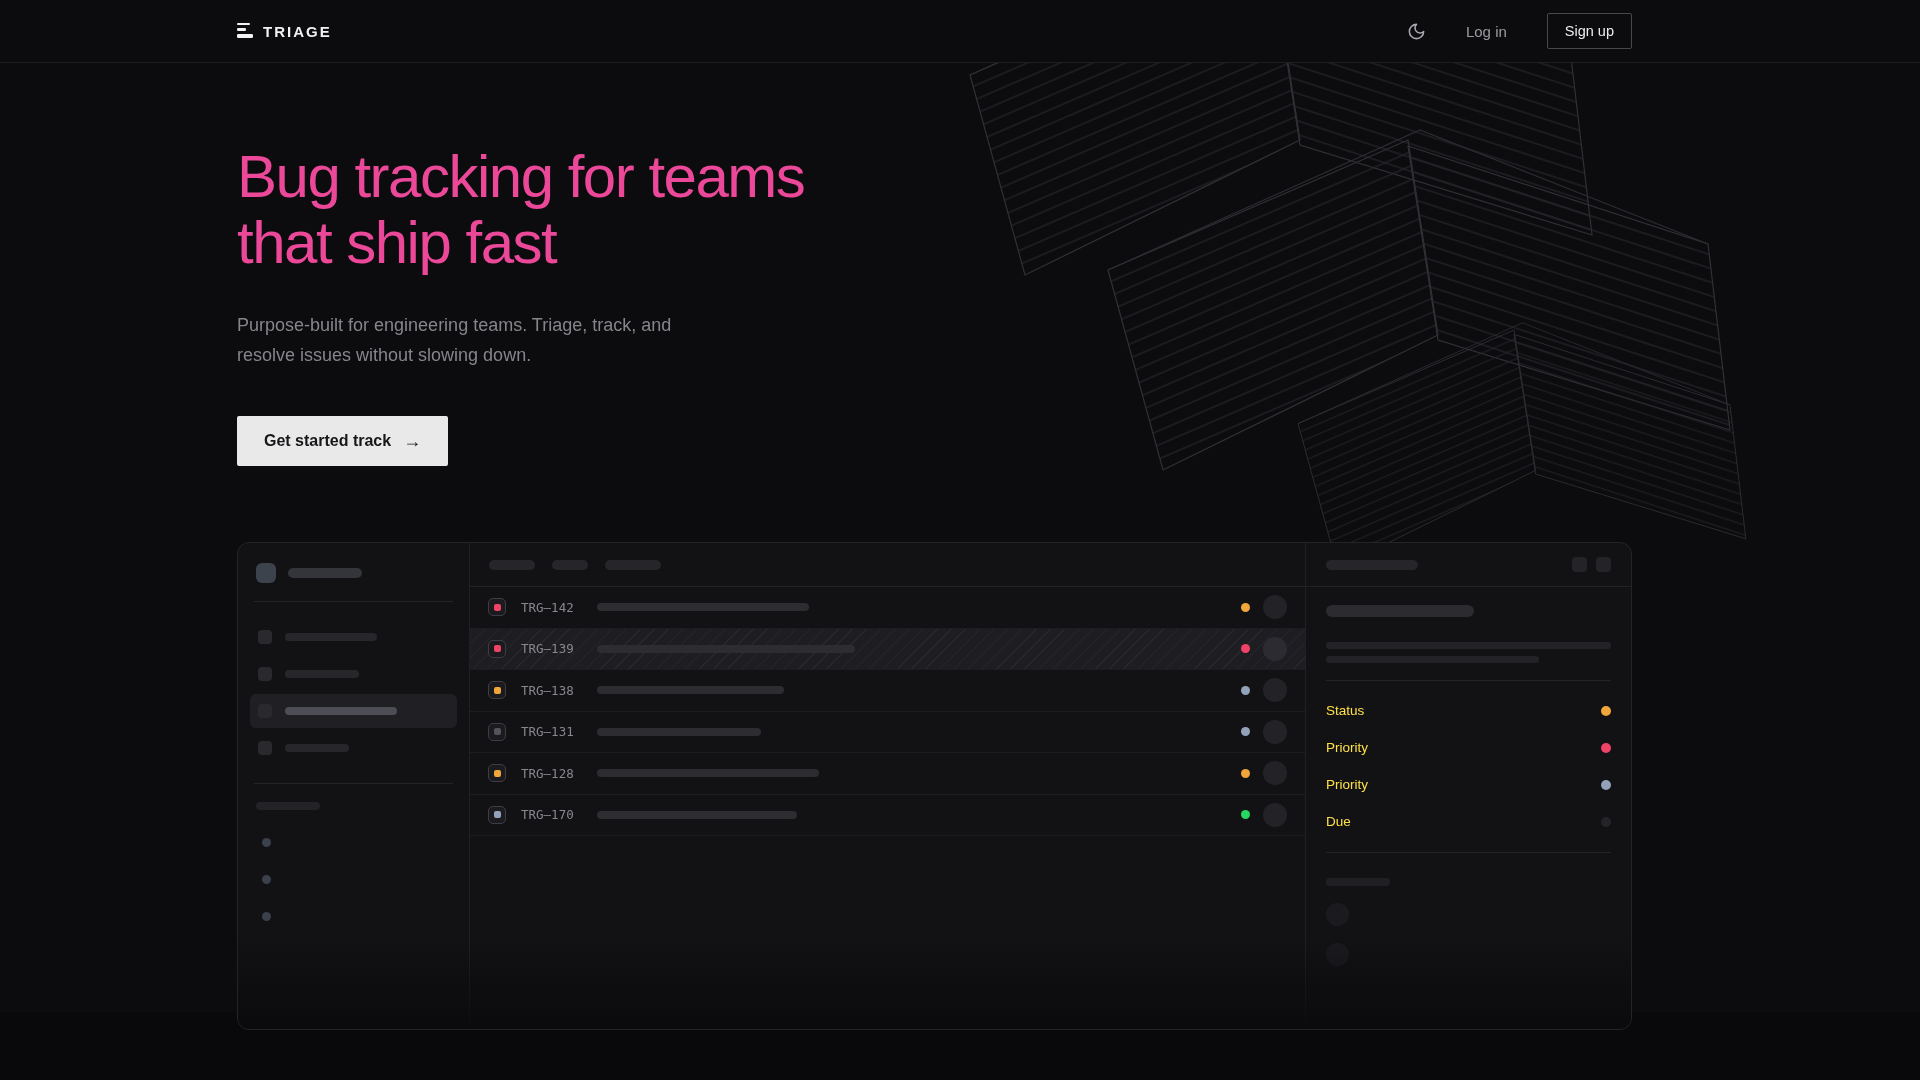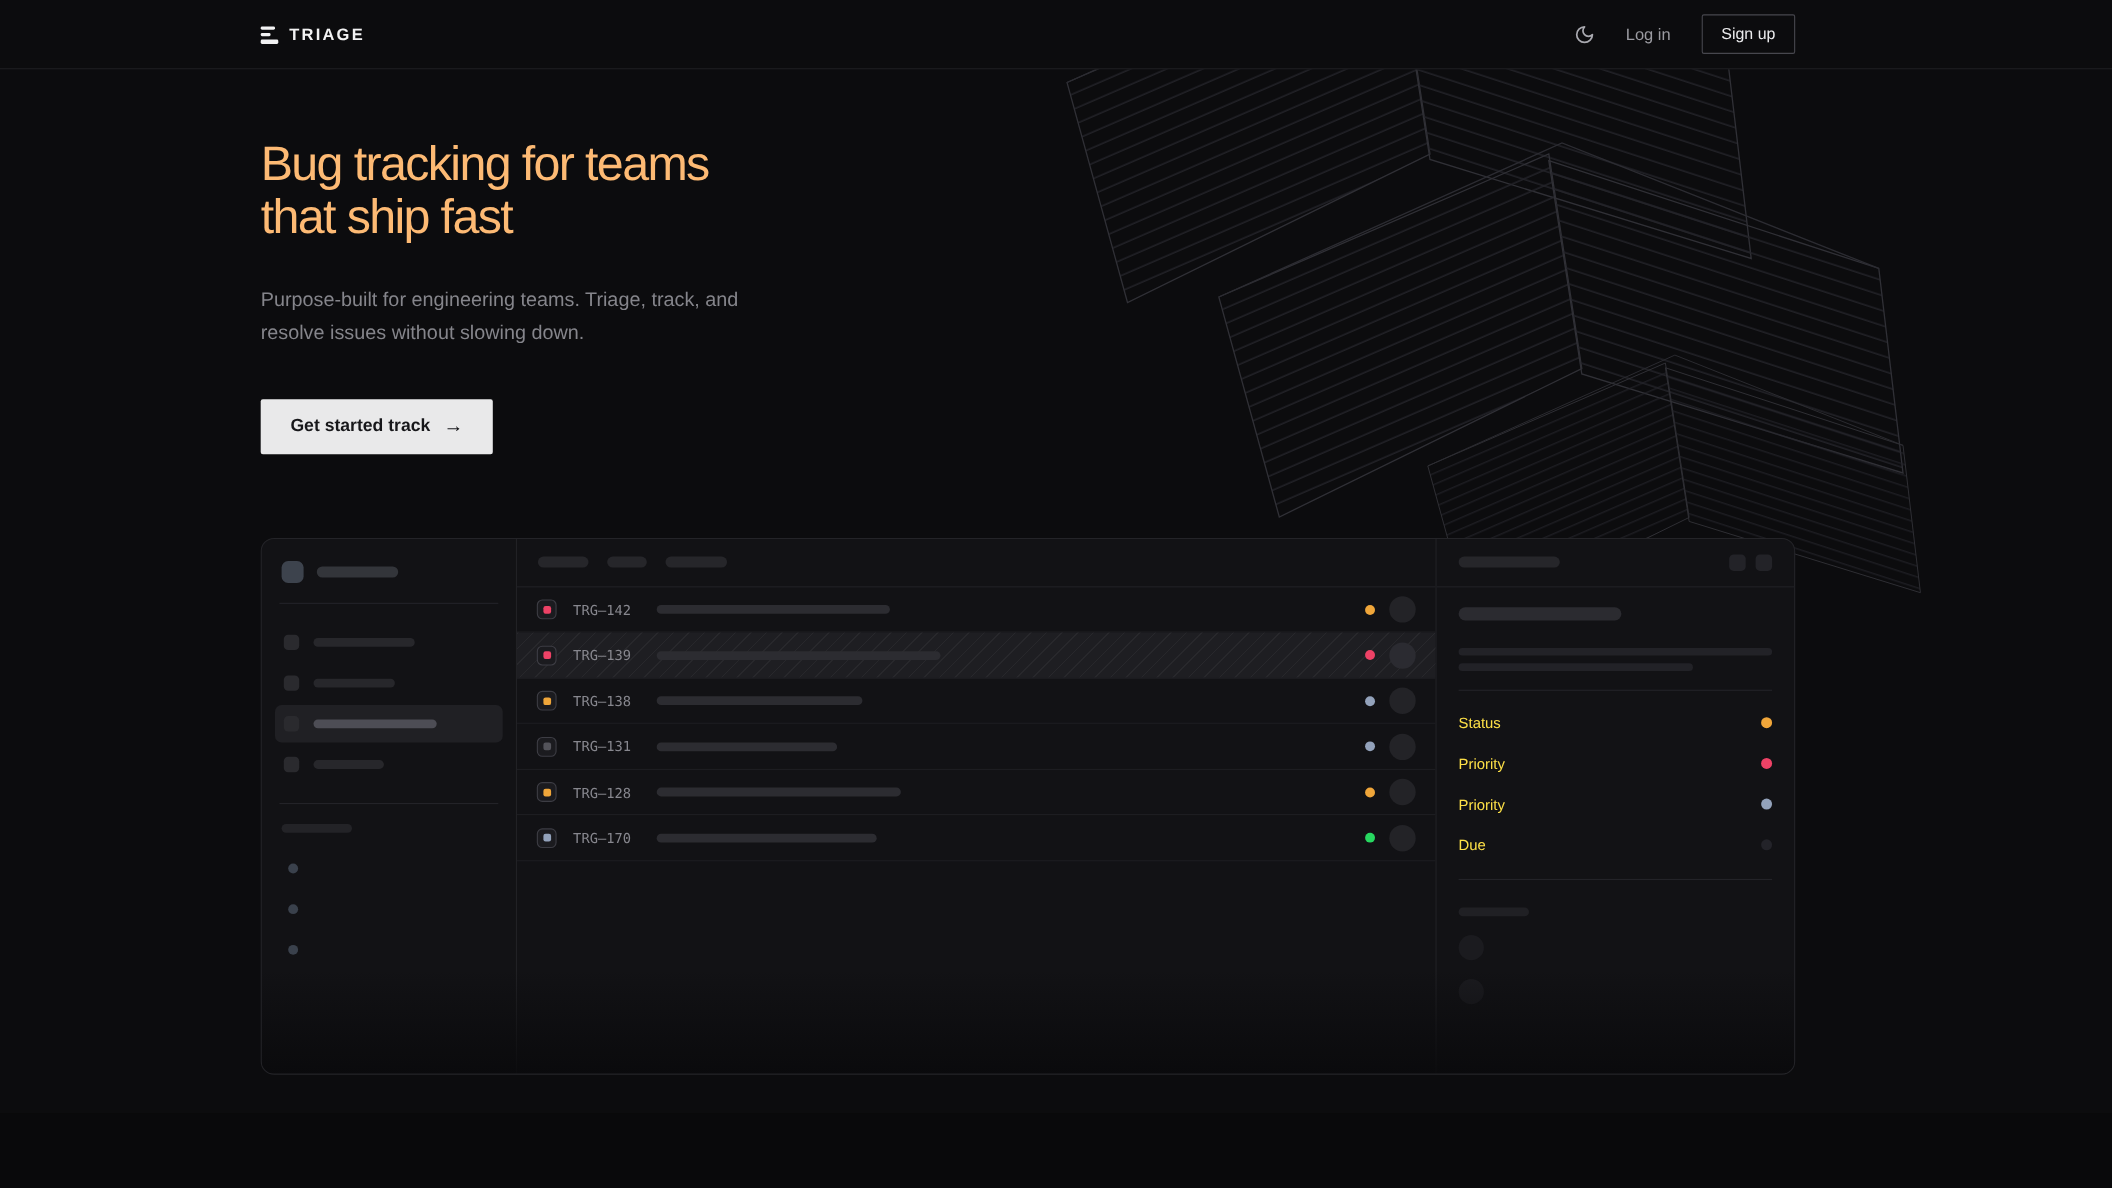--- a/index.html
+++ b/index.html
@@ -15,42 +15,42 @@
   
   .deco { position: absolute; left: 960px; top: 40px; z-index: 0; pointer-events: none; }
 
   
   nav {
     position: relative; z-index: 2;
     height: 63px; background: #0c0c0e;
     border-bottom: 1px solid #1e1e22;
   }
   .nav-inner { height: 100%; display: flex; align-items: center; justify-content: space-between; }
-  .logo { display: flex; align-items: flex-end; gap: 10px; cursor: pointer; }
+  .logo { display: flex; align-items: flex-start; gap: 10px; cursor: pointer; }
   .logo-mark { display: inline-flex; flex-direction: column; gap: 3px; }
   .logo-mark i { display: block; height: 2.6px; border-radius: 1.3px; background: #f2f2f3; }
   .logo-mark i:nth-child(1) { width: 13px; }
   .logo-mark i:nth-child(2) { width: 9px; }
   .logo-mark i:nth-child(3) { width: 16px; height: 4px; }
   .logo-text { font-size: 15px; font-weight: 700; letter-spacing: 2px; color: #f2f2f3; }
-  .nav-right { display: flex; align-items: center; gap: 28px; }
+  .nav-right { display: flex; align-items: center; gap: 40px; }
   .theme-btn { background: none; border: none; cursor: pointer; display: flex; align-items: center; }
   .login-link { color: #9b9ba1; font-size: 15px; text-decoration: none; cursor: pointer; }
   .signup-btn {
     background: transparent; color: #ececee; font-size: 14.5px;
     border: 1px solid #47474e; border-radius: 2px;
     padding: 9px 17px; cursor: pointer; font-family: inherit;
   }
 
   
   .hero { position: relative; z-index: 1; }
   .hero-title {
-    margin-top: 63px;
-    font-size: 44px; font-weight: 500; letter-spacing: -1.5px;
-    line-height: 1.1; color: #fdba74; white-space: pre-line;
+    margin-top: 81px;
+    font-size: 60px; font-weight: 500; letter-spacing: -1.5px;
+    line-height: 1.1; color: #ec4899; white-space: pre-line;
   }
   .hero-sub {
     margin-top: 34px;
     font-size: 18px; line-height: 30px; color: #85858b; white-space: pre-line;
   }
   .cta-btn {
     margin-top: 46px;
     display: inline-flex; align-items: center; gap: 12px;
     background: #e9e9ea; color: #17171a;
     border: none; border-radius: 2px;

